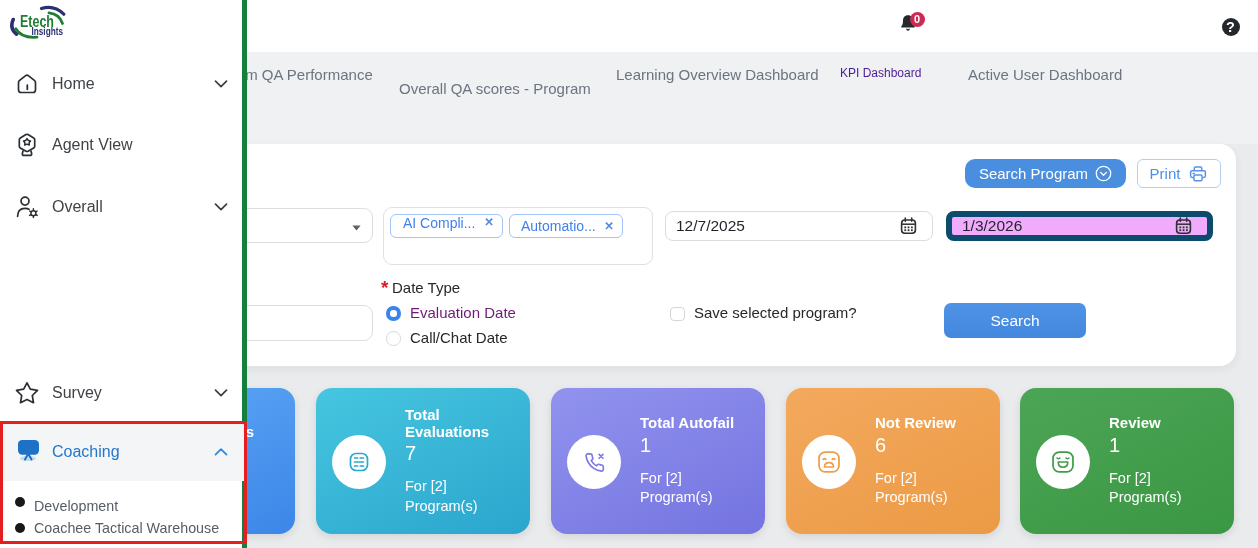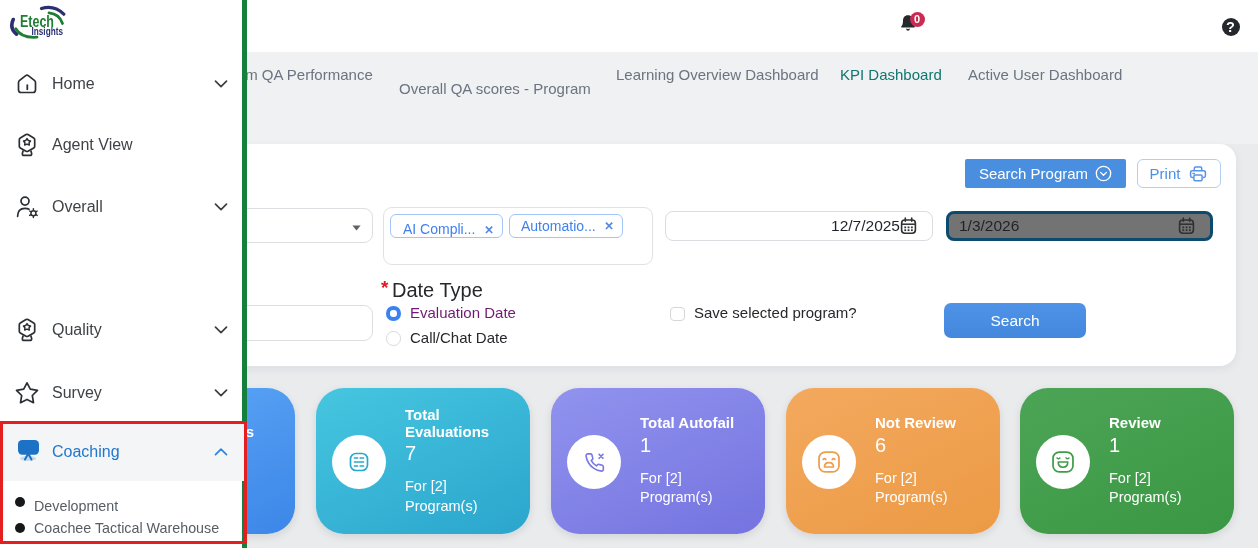--- a/index.html
+++ b/index.html
@@ -11,25 +11,25 @@
 <body>
 <div id="stage">
 
   <div class="abs" style="left:0;top:0;width:1258px;height:52px;background:#fff;"></div>
 
   <div class="abs" style="left:0;top:144px;width:1258px;height:404px;background:#e9ebed;"></div>
 
   <div class="abs" style="top:66px;left:221px;font-size:15px;color:#6b7480;">Team QA Performance</div>
   <div class="abs" style="top:80px;left:399px;font-size:15px;color:#6b7480;">Overall QA scores - Program</div>
   <div class="abs" style="top:66px;left:616px;font-size:15px;color:#6b7480;">Learning Overview Dashboard</div>
-  <div class="abs" style="top:66px;left:840px;font-size:15px;color:#0f766e;">KPI Dashboard</div>
+  <div class="abs" style="top:66px;left:840px;font-size:12px;color:#4c1d95;">KPI Dashboard</div>
   <div class="abs" style="top:66px;left:968px;font-size:15px;color:#6b7480;">Active User Dashboard</div>
 
   <style>
-    .card { position:absolute; top:388px; width:214px; height:146px; border-radius:28px; color:#fff; box-shadow:0 3px 8px rgba(0,0,0,0.10); }
+    .card { position:absolute; top:388px; width:214px; height:146px; border-radius:16px; color:#fff; box-shadow:0 3px 8px rgba(0,0,0,0.10); }
     .cicon { position:absolute; left:16px; top:47px; width:54px; height:54px; border-radius:50%; background:#fff; display:flex; align-items:center; justify-content:center; }
     .ctext { position:absolute; left:89px; top:0; width:118px; height:146px; display:flex; flex-direction:column; justify-content:center; }
     .ct1 { font-size:15px; font-weight:bold; line-height:17px; }
     .cnum { font-size:20px; line-height:24px; margin:1.8px 0 12.2px 0; }
     .cfor { font-size:14.5px; line-height:19.5px; }
   </style>
 
   <div class="card" style="left:81px;background:linear-gradient(155deg,#60aaf8,#3c86e8);">
     <div class="ctext">
         <div class="ct1">Total Evaluations</div>
@@ -99,21 +99,21 @@
     </div>
     <div class="ctext">
         <div class="ct1">Review</div>
         <div class="cnum">1</div>
         <div class="cfor">For [2]<br>Program(s)</div>
       </div>
   </div>
 
   <div class="abs" style="left:200px;top:144px;width:1036px;height:222px;background:#fff;border-radius:16px;box-shadow:0 3px 8px rgba(60,70,90,0.07);"></div>
 
-  <div class="abs" style="left:965px;top:159px;width:161px;height:29px;background:#4a8fdf;border-radius:2px;color:#fff;font-size:15px;display:flex;align-items:center;justify-content:center;gap:7px;">
+  <div class="abs" style="left:965px;top:159px;width:161px;height:29px;background:#4a8fdf;border-radius:10px;color:#fff;font-size:15px;display:flex;align-items:center;justify-content:center;gap:7px;">
     <span>Search Program</span>
     <svg width="17" height="17" viewBox="0 0 17 17">
         <circle cx="8.5" cy="8.5" r="7.2" fill="none" stroke="#fff" stroke-width="1.3"></circle>
         <path d="M5.6 7.4 L8.5 10.2 L11.4 7.4" fill="none" stroke="#fff" stroke-width="1.3" stroke-linecap="round" stroke-linejoin="round"></path>
       </svg>
   </div>
 
   <div class="abs" style="left:1137px;top:159px;width:84px;height:29px;background:#fff;border:1px solid #b2cfF2;border-radius:6px;color:#4a90e8;font-size:15px;display:flex;align-items:center;justify-content:center;gap:8px;">
     <span>Print</span>
     <svg width="20" height="20" viewBox="0 0 20 20">
@@ -123,66 +123,66 @@
         <rect x="5.9" y="11" width="8.2" height="5.8" rx="1.2" fill="#fff" stroke="#5794e9" stroke-width="1.5"></rect>
       </svg>
   </div>
 
   <div class="abs" style="left:200px;top:208px;width:173px;height:35px;background:#fff;border:1px solid #dcdee1;border-radius:9px;"></div>
   <svg class="abs" style="left:352px;top:224.5px;" width="9" height="6" viewBox="0 0 9 6">
       <path d="M0.4 0.4 H8.6 L4.5 5.6 Z" fill="#5f6368"></path>
     </svg>
 
   <div class="abs" style="left:383px;top:207px;width:270px;height:58px;background:#fff;border:1px solid #dfe1e4;border-radius:9px;"></div>
-  <div class="abs" style="left:390px;top:214px;width:113px;height:24px;background:#fff;border:1px solid #a2c4f8;border-radius:6px;color:#4080ee;font-size:14px;display:flex;align-items:flex-end;justify-content:space-between;padding:0 8px 0 12px;">
+  <div class="abs" style="left:390px;top:214px;width:113px;height:24px;background:#fff;border:1px solid #a2c4f8;border-radius:6px;color:#4080ee;font-size:14px;display:flex;align-items:flex-start;justify-content:space-between;padding:0 8px 0 12px;">
     <span>AI Compli...</span>
       <span style="font-size:11.5px;color:#5588e0;font-weight:bold;">✕</span>
   </div>
   <div class="abs" style="left:509px;top:214px;width:114px;height:24px;background:#fff;border:1px solid #a2c4f8;border-radius:6px;color:#4080ee;font-size:14px;display:flex;align-items:center;justify-content:space-between;padding:0 8px 0 11px;">
     <span>Automatio...</span>
       <span style="font-size:11.5px;color:#5588e0;font-weight:bold;">✕</span>
   </div>
 
-  <div class="abs" style="left:665px;top:211px;width:268px;height:30px;background:#fff;border:1px solid #dadce0;border-radius:8px;display:flex;align-items:center;justify-content:flex-end;padding:0 15px 0 10px;font-size:15.5px;color:#1f2329;">
+  <div class="abs" style="left:665px;top:211px;width:268px;height:30px;background:#fff;border:1px solid #dadce0;border-radius:8px;display:flex;align-items:center;justify-content:space-between;padding:0 15px 0 10px;font-size:15.5px;color:#1f2329;">
     <span>12/7/2025</span>
     <svg width="17" height="18" viewBox="0 0 18 19">
         <rect x="1.7" y="3.2" width="14.6" height="14" rx="3.4" fill="none" stroke="#2e3134" stroke-width="1.7"></rect>
         <line x1="5.6" y1="1" x2="5.6" y2="4.4" stroke="#2e3134" stroke-width="1.7" stroke-linecap="round"></line>
         <line x1="12.4" y1="1" x2="12.4" y2="4.4" stroke="#2e3134" stroke-width="1.7" stroke-linecap="round"></line>
         <line x1="2" y1="7.6" x2="16" y2="7.6" stroke="#2e3134" stroke-width="1.6"></line>
         <g fill="#2e3134">
           <rect x="4.6" y="10" width="1.9" height="1.9"></rect>
           <rect x="8.1" y="10" width="1.9" height="1.9"></rect>
           <rect x="11.6" y="10" width="1.9" height="1.9"></rect>
           <rect x="4.6" y="13" width="1.9" height="1.9"></rect>
           <rect x="8.1" y="13" width="1.9" height="1.9"></rect>
           <rect x="11.6" y="13" width="1.9" height="1.9"></rect>
         </g>
       </svg>
   </div>
-  <div class="abs" style="left:946px;top:211px;width:267px;height:30px;background:#737373;border:3px solid #0c4a6e;border-radius:8px;display:flex;align-items:center;justify-content:space-between;padding:0 15px 0 10px;font-size:15.5px;color:#1f2329;">
+  <div class="abs" style="left:946px;top:211px;width:267px;height:30px;background:#f0abfc;border:6px solid #0c4a6e;border-radius:8px;display:flex;align-items:center;justify-content:space-between;padding:0 15px 0 10px;font-size:15.5px;color:#1f2329;">
     <span>1/3/2026</span>
     <svg width="17" height="18" viewBox="0 0 18 19">
         <rect x="1.7" y="3.2" width="14.6" height="14" rx="3.4" fill="none" stroke="#2e3134" stroke-width="1.7"></rect>
         <line x1="5.6" y1="1" x2="5.6" y2="4.4" stroke="#2e3134" stroke-width="1.7" stroke-linecap="round"></line>
         <line x1="12.4" y1="1" x2="12.4" y2="4.4" stroke="#2e3134" stroke-width="1.7" stroke-linecap="round"></line>
         <line x1="2" y1="7.6" x2="16" y2="7.6" stroke="#2e3134" stroke-width="1.6"></line>
         <g fill="#2e3134">
           <rect x="4.6" y="10" width="1.9" height="1.9"></rect>
           <rect x="8.1" y="10" width="1.9" height="1.9"></rect>
           <rect x="11.6" y="10" width="1.9" height="1.9"></rect>
           <rect x="4.6" y="13" width="1.9" height="1.9"></rect>
           <rect x="8.1" y="13" width="1.9" height="1.9"></rect>
           <rect x="11.6" y="13" width="1.9" height="1.9"></rect>
         </g>
       </svg>
   </div>
 
   <div class="abs" style="left:381px;top:277px;font-size:19px;font-weight:bold;color:#dd1b22;">*</div>
-  <div class="abs" style="left:392px;top:279px;font-size:20px;color:#26282b;">Date Type</div>
+  <div class="abs" style="left:392px;top:279px;font-size:15px;color:#26282b;">Date Type</div>
 
   <div class="abs" style="left:386px;top:306px;width:14.5px;height:14.5px;border-radius:50%;border:4.3px solid #3b82f0;background:#fff;"></div>
   <div class="abs" style="left:410px;top:303.5px;font-size:15px;color:#701a75;">Evaluation Date</div>
 
   <div class="abs" style="left:386px;top:331px;width:14.5px;height:14.5px;border-radius:50%;border:1.5px solid #d6d9dd;background:#fff;"></div>
   <div class="abs" style="left:410px;top:329px;font-size:15px;color:#26282b;">Call/Chat Date</div>
 
   <div class="abs" style="left:670px;top:306.5px;width:14.5px;height:14.5px;border-radius:4px;border:1.5px solid #d4d7da;background:#fff;"></div>
   <div class="abs" style="left:694px;top:303.5px;font-size:15px;color:#26282b;">Save selected program?</div>
 
@@ -242,31 +242,20 @@
             <line x1="21.2" y1="17.1" x2="22.2" y2="16.5"></line>
           </g>
         </svg>
       <span class="txt">Overall</span>
       <svg class="chev" width="14" height="8" viewBox="0 0 14 8">
           <path d="M1.5 1.2 L7 6.6 L12.5 1.2" fill="none" stroke="#3c4043" stroke-width="1.7" stroke-linecap="round" stroke-linejoin="round"></path>
         </svg>
     </div>
 
 
-    <div class="mi" style="top:307.5px;">
-      <svg class="ic" style="left:15.5px;" width="22" height="24" viewBox="0 0 22 24">
-          <path d="M7.2 17.5 L6.4 20.3 Q6 22.4 8.1 22.4 H13.9 Q16 22.4 15.6 20.3 L14.8 17.5" fill="none" stroke="#2b2f33" stroke-width="1.7" stroke-linejoin="round"></path>
-          <path d="M10 1.6 Q11 1 12 1.6 L17.7 4.9 Q18.7 5.5 18.7 6.6 V13.2 Q18.7 14.3 17.7 14.9 L12 18.2 Q11 18.8 10 18.2 L4.3 14.9 Q3.3 14.3 3.3 13.2 V6.6 Q3.3 5.5 4.3 4.9 Z" fill="#fff" stroke="#2b2f33" stroke-width="1.7" stroke-linejoin="round"></path>
-          <path d="M11 5.6 L12.3 7.5 14.5 8 13.1 9.7 13.3 12 11 11.1 8.7 12 8.9 9.7 7.5 8 9.7 7.5 Z" fill="none" stroke="#2b2f33" stroke-width="1.5" stroke-linejoin="round"></path>
-        </svg>
-      <span class="txt">Quality</span>
-      <svg class="chev" width="14" height="8" viewBox="0 0 14 8">
-          <path d="M1.5 1.2 L7 6.6 L12.5 1.2" fill="none" stroke="#3c4043" stroke-width="1.7" stroke-linecap="round" stroke-linejoin="round"></path>
-        </svg>
-    </div>
 
     <div class="mi" style="top:370.5px;">
       <svg class="ic" style="left:15px;" width="24" height="23" viewBox="0 0 24 23">
           <path d="M12 1.3 L15.3 7.7 L22.5 8.9 L17.3 14 L18.5 21.2 L12 17.9 L5.5 21.2 L6.7 14 L1.5 8.9 L8.7 7.7 Z" fill="none" stroke="#2b2f33" stroke-width="1.7" stroke-linejoin="round"></path>
         </svg>
       <span class="txt">Survey</span>
       <svg class="chev" width="14" height="8" viewBox="0 0 14 8">
           <path d="M1.5 1.2 L7 6.6 L12.5 1.2" fill="none" stroke="#3c4043" stroke-width="1.7" stroke-linecap="round" stroke-linejoin="round"></path>
         </svg>
     </div>

